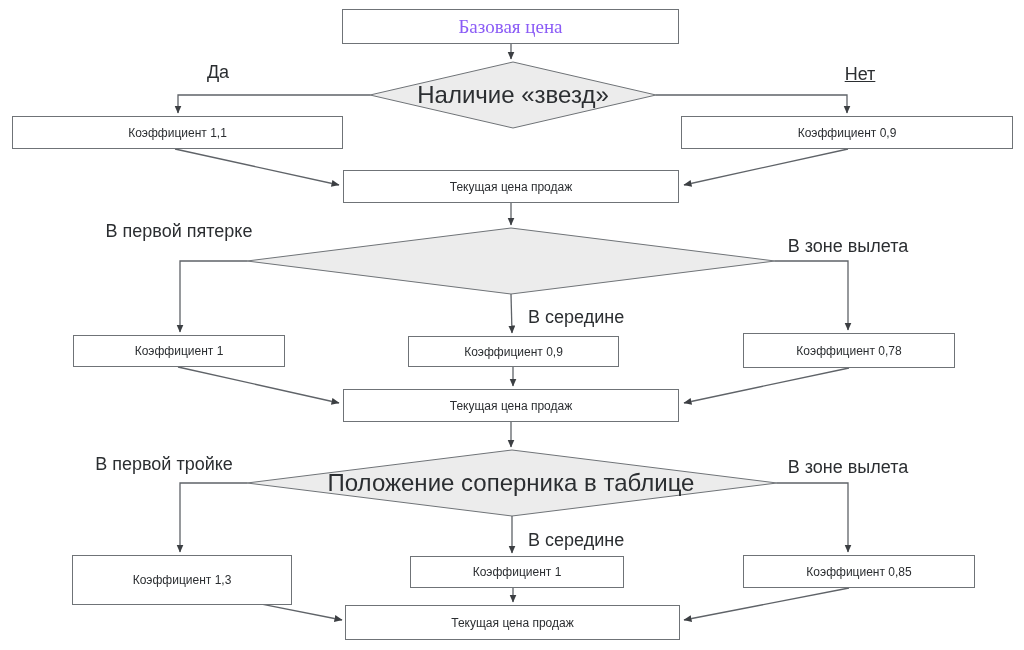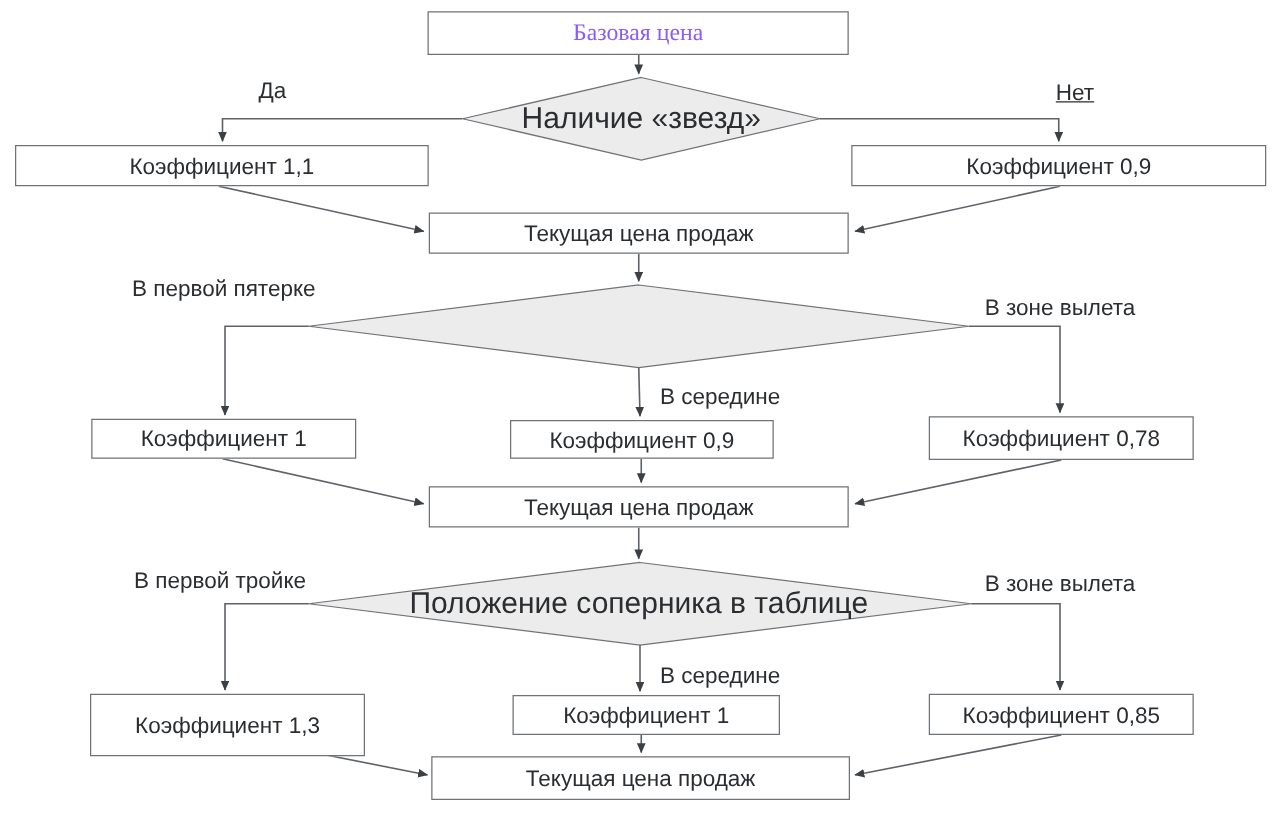--- a/index.html
+++ b/index.html
@@ -17,21 +17,21 @@
     left: 0; top: 0;
     width: 1024px; height: 650px;
   }
   .box {
     position: absolute;
     background: #ffffff;
     border: 1px solid #6f7377;
     display: flex;
     align-items: center;
     justify-content: center;
-    font-size: 18px;
+    font-size: 12px;
     line-height: 1;
     white-space: nowrap;
     box-sizing: border-box;
   }
   .box.serif {
     font-family: "Liberation Serif", "DejaVu Serif", serif;
     font-size: 19px;
     color: #8b5cf6;
   }
   .diamond-label {
@@ -113,27 +113,27 @@
   <div class="box" style="left:73px; top:335px; width:212px; height:32px;">Коэффициент 1</div>
 
   <div class="box" style="left:408px; top:336px; width:211px; height:31px;">Коэффициент 0,9</div>
 
   <div class="box" style="left:743px; top:333px; width:212px; height:35px;">Коэффициент 0,78</div>
 
   <div class="box" style="left:343px; top:389px; width:336px; height:33px;">Текущая цена продаж</div>
 
   <div class="diamond-label" style="left:280px; top:472px; width:462px; height:22px;">Положение соперника в таблице</div>
 
-  <div class="free-label centered" style="left:176px; top:453px;">В первой тройке</div>
+  <div class="free-label centered" style="left:164px; top:453px;">В первой тройке</div>
 
   <div class="free-label centered" style="left:848px; top:456px;">В зоне вылета</div>
 
   <div class="free-label" style="left:528px; top:529px;">В середине</div>
 
   <div class="box" style="left:72px; top:555px; width:220px; height:50px;">Коэффициент 1,3</div>
 
   <div class="box" style="left:410px; top:556px; width:214px; height:32px;">Коэффициент 1</div>
 
-  <div class="box" style="left:743px; top:555px; width:212px; height:33px;">Коэффициент 0,85</div>
+  <div class="box" style="left:743px; top:555px; width:232px; height:33px;">Коэффициент 0,85</div>
 
   <div class="box" style="left:345px; top:605px; width:335px; height:35px;">Текущая цена продаж</div>
 
 </div>
 
 </body></html>

